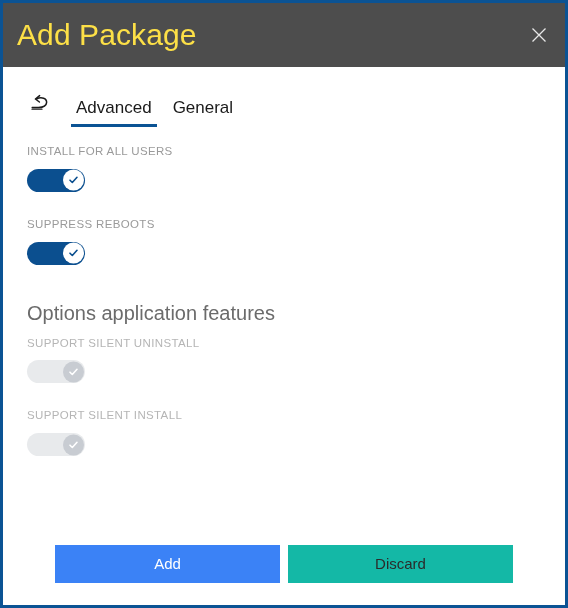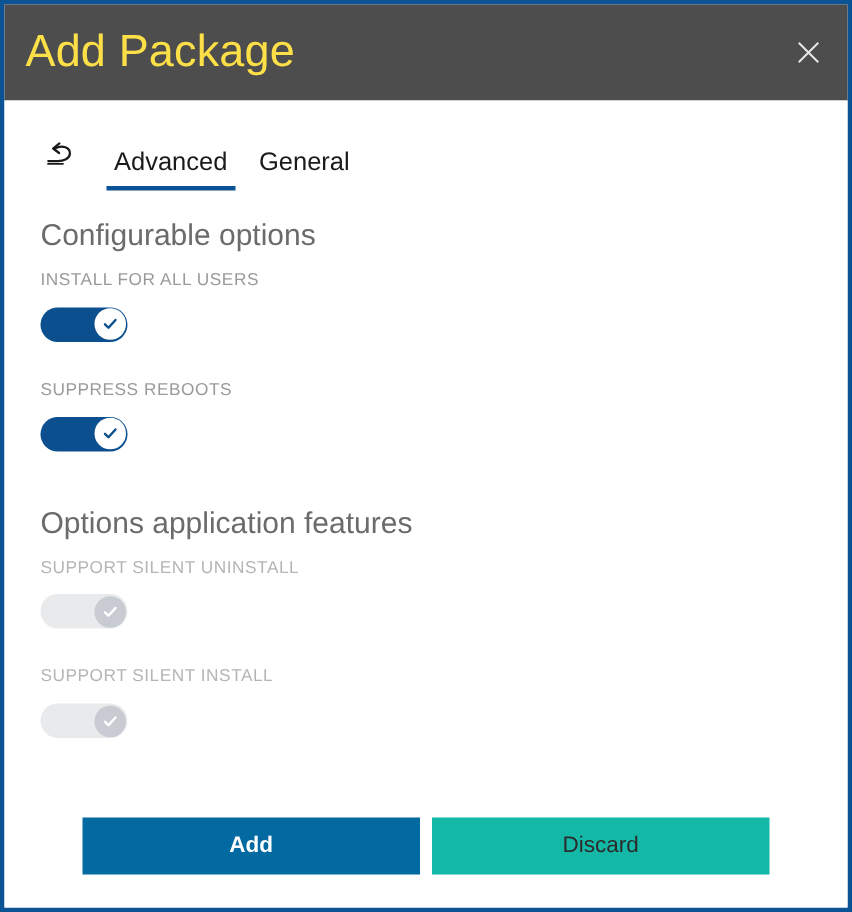--- a/index.html
+++ b/index.html
@@ -172,24 +172,23 @@
     flex: 1;
     border: none;
     font-size: 15px;
     font-family: "Liberation Sans", sans-serif;
     cursor: pointer;
     line-height: 38px;
     padding: 0;
     text-align: center;
   }
   #add-button {
-    background: #0369a1;
+    background: #3b82f6;
     color: #ffffff;
     margin-right: 8px;
-    font-weight: bold;
   }
   #discard-button {
     background: #14b8a6;
     color: #2b2b2b;
   }
 </style>
 </head>
 <body>
 
 <div id="window">
@@ -213,21 +212,20 @@
           <path d="M3.0 16.2 L13.0 16.2" stroke="#1a1a1a" stroke-width="1.2" fill="none" stroke-linecap="round"></path>
         </svg>
       </div>
 
       <div class="tab active">Advanced</div>
       <div class="tab">General</div>
     </div>
 
     <div id="content">
 
-      <div class="section-title">Configurable options</div>
 
       <div class="option-row">
         <div class="option-label">INSTALL FOR ALL USERS</div>
         <div class="toggle on">
           <div class="knob">
             <svg width="11" height="11" viewBox="0 0 11 11">
               <path d="M2 5.7 L4.3 8 L9 2.8" stroke="#0b4f8f" stroke-width="1.6" fill="none" stroke-linecap="round" stroke-linejoin="round"></path>
             </svg>
           </div>
         </div>

